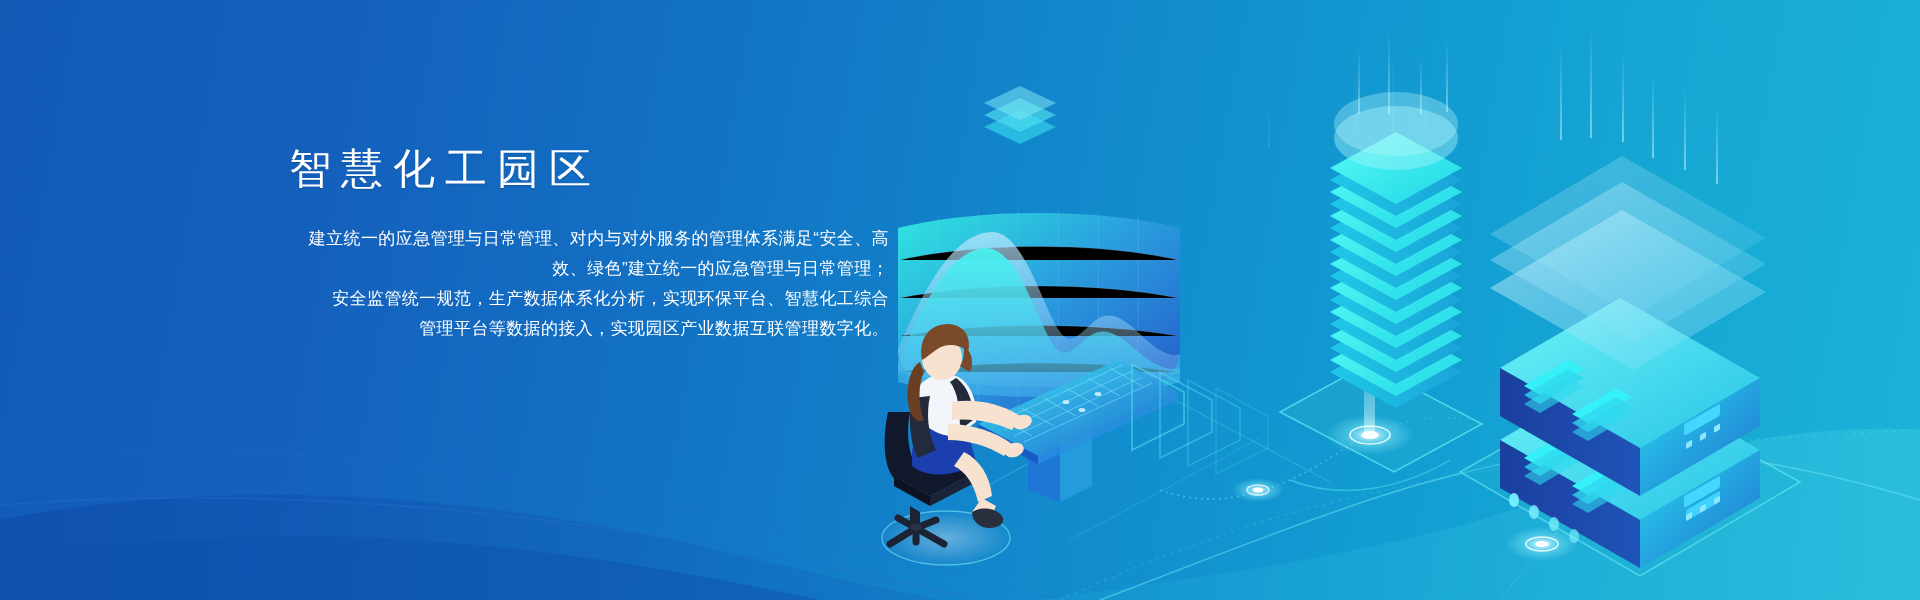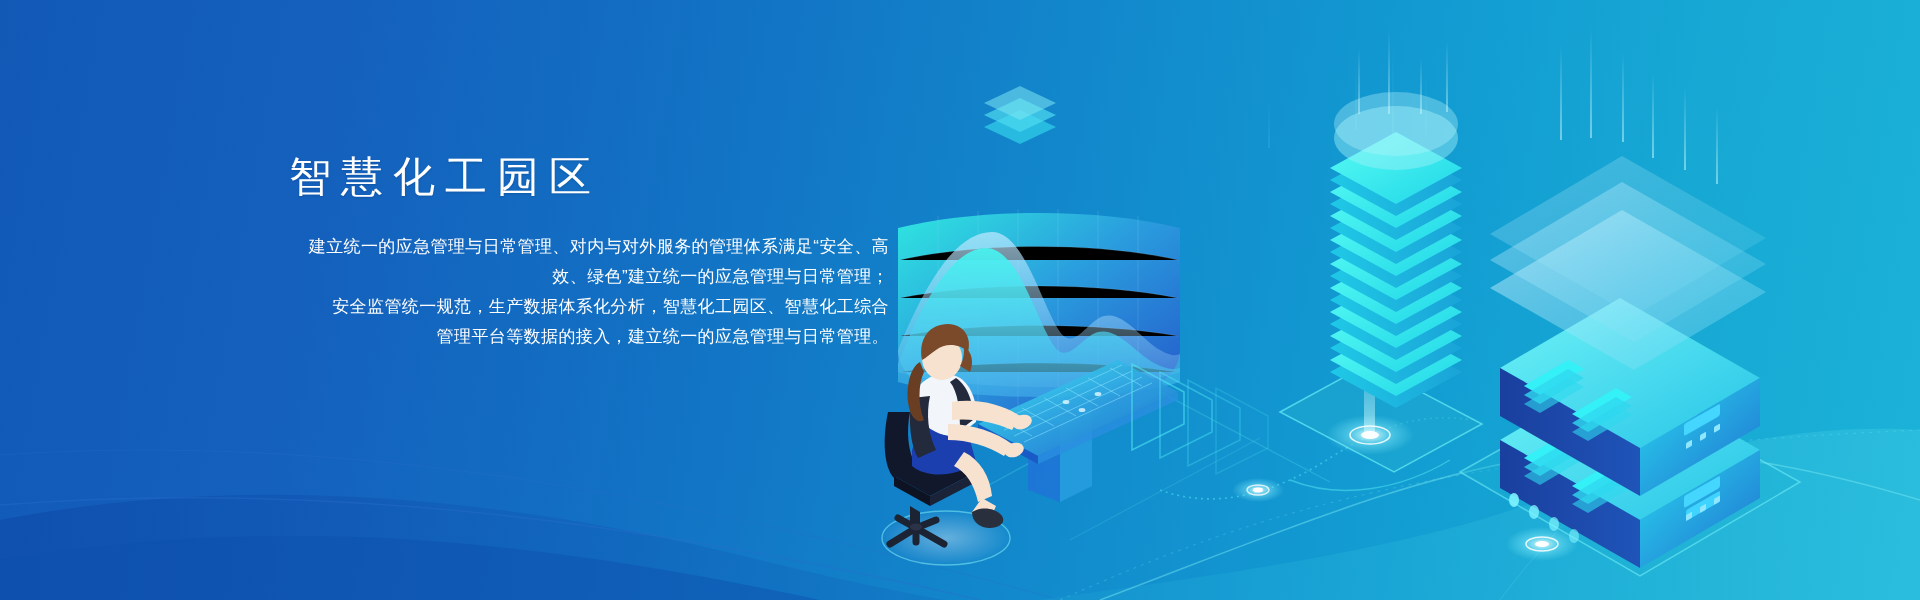--- a/index.html
+++ b/index.html
@@ -28,21 +28,21 @@
     position: absolute;
     inset: 0;
     pointer-events: none;
   }
   .bg-layer svg { display:block; width:100%; height:100%; }
 
   
   #text-block {
     position: absolute;
     left: 289px;
-    top: 152px;
+    top: 144px;
     width: 600px;
   }
   #page-title {
     margin: 0;
     color: #ffffff;
     font-size: 42px;
     font-weight: 400;
     letter-spacing: 10px;
     line-height: 1.2;
     white-space: nowrap;
@@ -109,22 +109,22 @@
         <rect x="1268" y="100" width="2" height="48" fill="url(#glowstripe)"></rect>
       </g>
     </svg>
   </div>
 
   <div id="text-block">
     <h1 id="page-title">智慧化工园区</h1>
     <div id="desc">
       <span class="line">建立统一的应急管理与日常管理、对内与对外服务的管理体系满足“安全、高</span>
       <span class="line">效、绿色”建立统一的应急管理与日常管理；</span>
-      <span class="line">安全监管统一规范，生产数据体系化分析，智慧化工园区、智慧化工综合</span>
-      <span class="line">管理平台等数据的接入，建立统一的应急管理与日常管理。</span>
+      <span class="line">安全监管统一规范，生产数据体系化分析，实现环保平台、智慧化工综合</span>
+      <span class="line">管理平台等数据的接入，实现园区产业数据互联管理数字化。</span>
     </div>
   </div>
 
   <div id="illustration">
     <svg viewBox="0 0 1060 580">
       <defs>
         <linearGradient id="scrFace" x1="0" y1="0" x2="1" y2="1">
           <stop offset="0" stop-color="#2fe6e0"></stop>
           <stop offset=".45" stop-color="#2a9ede"></stop>
           <stop offset="1" stop-color="#2353c9"></stop>

